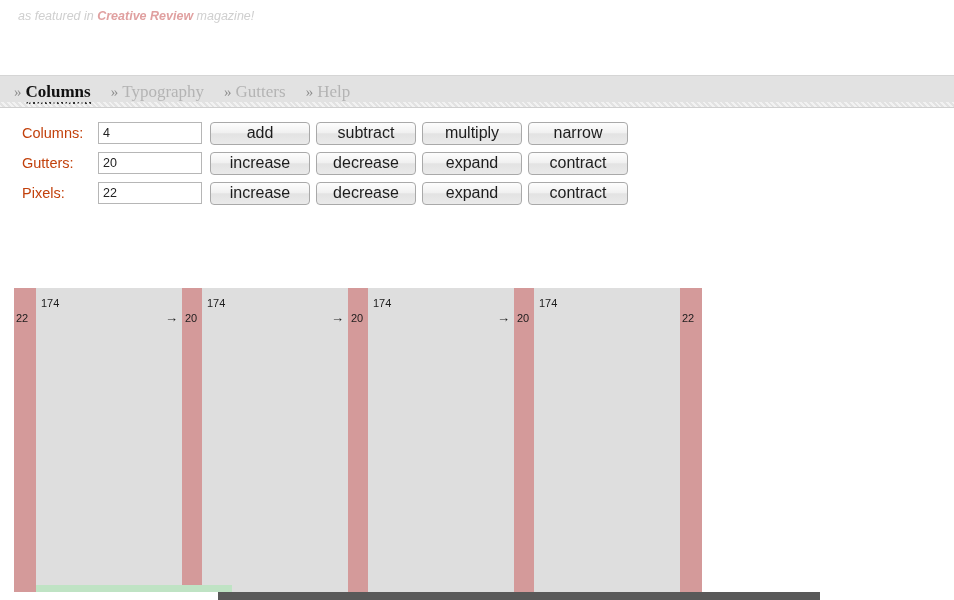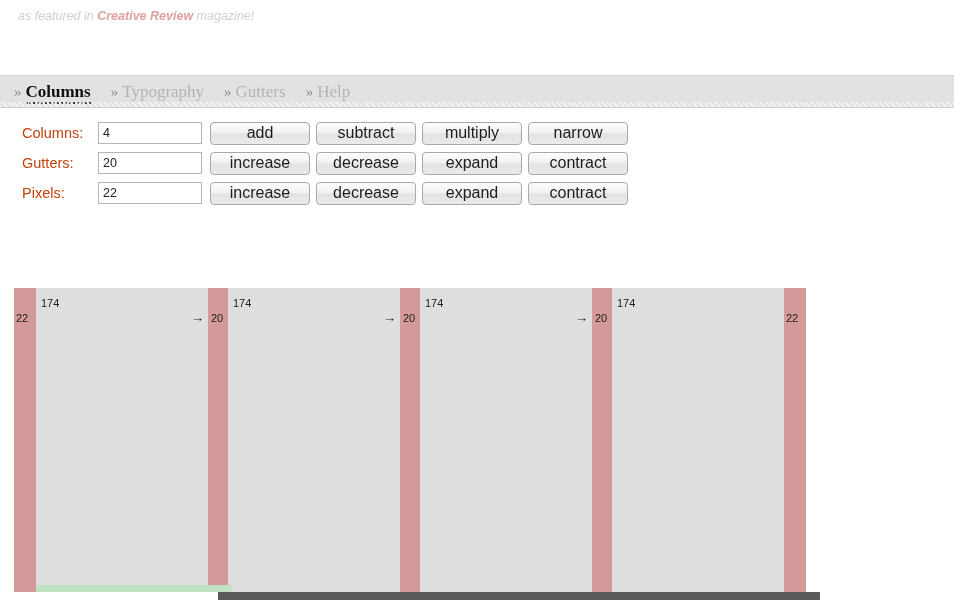--- a/index.html
+++ b/index.html
@@ -166,21 +166,21 @@
     position: relative;
     flex: 0 0 auto;
   }
   .bar-gutter {
     width: 20px;
     background: #d49a9a;
     position: relative;
     flex: 0 0 auto;
   }
   .col-block {
-    width: 172px;
+    width: 146px;
     background: #dedede;
     position: relative;
     flex: 0 0 auto;
     text-align: center;
   }
   .lbl {
     position: absolute;
     font-family: "Liberation Sans", sans-serif;
     font-size: 11px;
     color: #1c1c1c;

